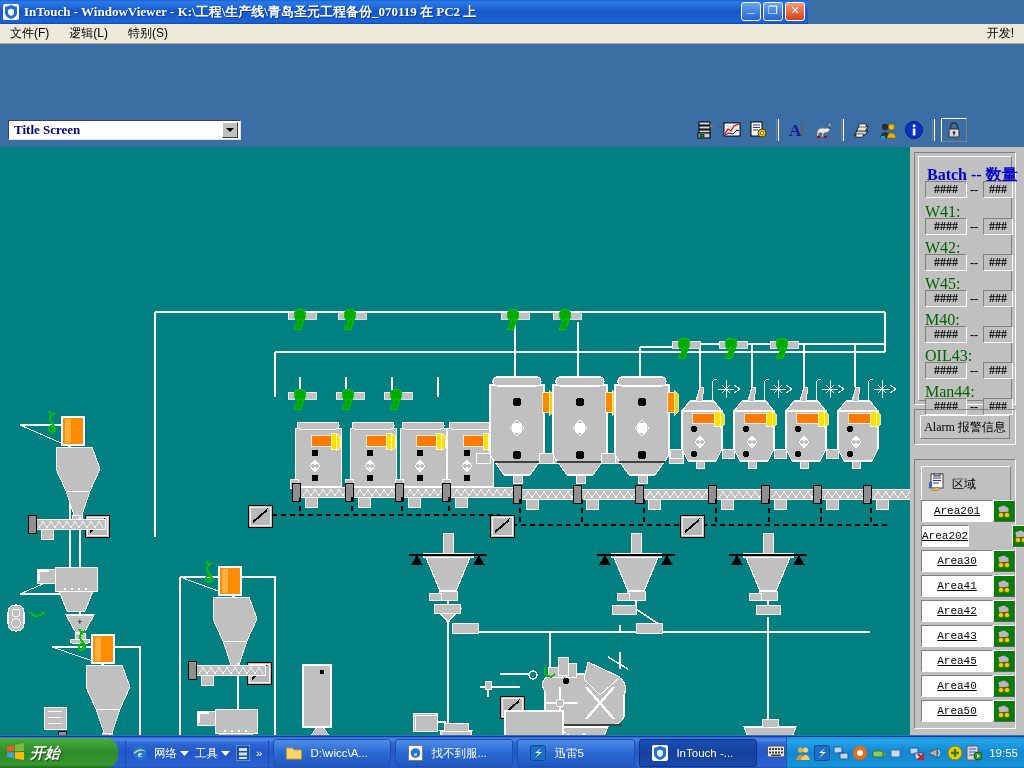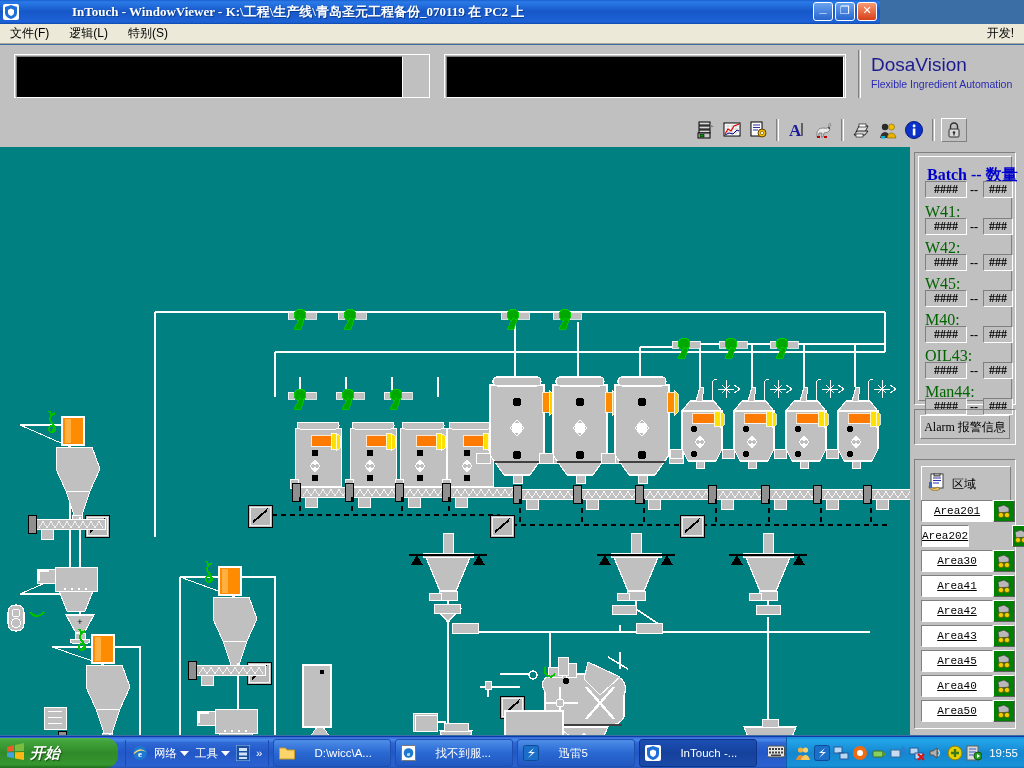--- a/index.html
+++ b/index.html
@@ -8,25 +8,24 @@
     width:1024px;height:768px;overflow:hidden;
     font-family:"Liberation Sans","DejaVu Sans",sans-serif;
     font-size:12px;
     background:#3a6ea5;
     -webkit-font-smoothing:none;
   }
   #app{position:relative;width:1024px;height:768px;}
 
   
   .titlebar{
-    position:absolute;left:0;top:0;width:880px;height:24px;
+    position:absolute;left:0;top:0;width:808px;height:24px;
     background:linear-gradient(to bottom,#1b5fd0 0%,#2a7ae8 8%,#1758c8 48%,#1d62d8 92%,#0f49a8 100%);
     display:flex;align-items:center;
     border-bottom:1px solid #0a3f8f;
-    gap:48px;
   }
   .titlebar .ticon{
     width:16px;height:16px;margin-left:3px;margin-right:5px;flex:none;
     position:relative;
   }
   .titlebar .ttext{
     color:#ffffff;font-family:"Liberation Serif","DejaVu Serif",serif;
     font-weight:bold;font-size:13px;letter-spacing:0px;
     white-space:nowrap;overflow:hidden;text-shadow:1px 1px 0 #0c3f92;
   }
@@ -199,24 +198,24 @@
     color:#fff;font-style:italic;font-weight:bold;font-size:15px;
     text-shadow:1px 1px 1px #17500f;cursor:pointer;
   }
   .qlaunch{
     display:flex;align-items:center;gap:6px;margin-left:7px;padding:0 6px;height:26px;
     border-left:1px solid #1a4bb0;border-right:1px solid #1a4bb0;
     color:#fff;font-size:11.5px;
   }
   .qlaunch .qi{display:flex;align-items:center;gap:3px;cursor:pointer;}
   .tbtn-task{
-    height:28px;margin-left:4px;padding:0 5px;min-width:118px;max-width:148px;
+    height:28px;margin-left:4px;padding:0 12px;min-width:118px;max-width:148px;
     background:linear-gradient(to bottom,#4e8ee8,#2a68d2 50%,#2158c0);
     border:1px solid #1c4fae;border-radius:3px;
-    display:flex;align-items:center;gap:19px;color:#fff;font-size:11.5px;
+    display:flex;align-items:center;gap:8px;color:#fff;font-size:11.5px;
     white-space:nowrap;overflow:hidden;cursor:pointer;box-sizing:border-box;
   }
   .tbtn-task.active{background:linear-gradient(to bottom,#1b4fb3,#15419c 50%,#1a4aa8);border:1px solid #0e3585;}
   .tray{
     margin-left:auto;height:32px;display:flex;align-items:center;gap:3px;padding:0 6px 0 8px;
     background:linear-gradient(to bottom,#1a8fd6 0%,#24a5ea 10%,#1487cf 50%,#1792d8 90%,#0d6bb0 100%);
     border-left:1px solid #0c5fa3;color:#fff;font-size:11.5px;
   }
   .tray .clock{margin-left:4px;font-size:11.5px;color:#fff;}
   .trayicon{width:16px;height:16px;display:block;}
@@ -248,36 +247,27 @@
     </div>
   </div>
 
   <div class="menubar">
     <div class="menuitem">文件(F)</div>
     <div class="menuitem">逻辑(L)</div>
     <div class="menuitem">特别(S)</div>
     <div class="menuitem menuright">开发!</div>
   </div>
 
-  <div class="hdrstrip">
-
-    <div class="bb-wrap" style="left:14px;top:9px;width:416px;height:44px;">
-      <div class="blackbox" style="left:1px;top:1px;width:385px;height:40px;"></div>
-    </div>
-    <div class="bb-wrap" style="left:444px;top:9px;width:402px;height:44px;">
-      <div class="blackbox" style="left:1px;top:1px;width:396px;height:40px;"></div>
-    </div>
-
-    <div class="logodiv" style="left:858px;top:5px;height:48px;"></div>
-    <div class="logo" style="left:871px;top:10px;">
-      <div class="l1">DosaVision</div>
-      <div class="l2">Flexible Ingredient Automation</div>
-    </div>
+
+  <div class="combo">
+    <div class="ctext">Title Screen</div>
+    <div class="carrow">
+        <i></i>
+      </div>
   </div>
-
 
   <div class="tbar" style="left:694px;top:118px;">
 
     <div class="tbtn">
       <svg width="20" height="20" viewBox="0 0 20 20">
         <rect x="3" y="2" width="11" height="3" fill="#d8d8d8" stroke="#000"></rect>
         <rect x="3" y="6" width="11" height="3" fill="#d8d8d8" stroke="#000"></rect>
         <rect x="3" y="10" width="11" height="3" fill="#d8d8d8" stroke="#000"></rect>
         <rect x="2" y="13" width="12" height="5" fill="#c8c8c8" stroke="#000"></rect>
         <rect x="4" y="14.5" width="4" height="2.5" fill="#00a000" stroke="#000" stroke-width="0.6"></rect>

